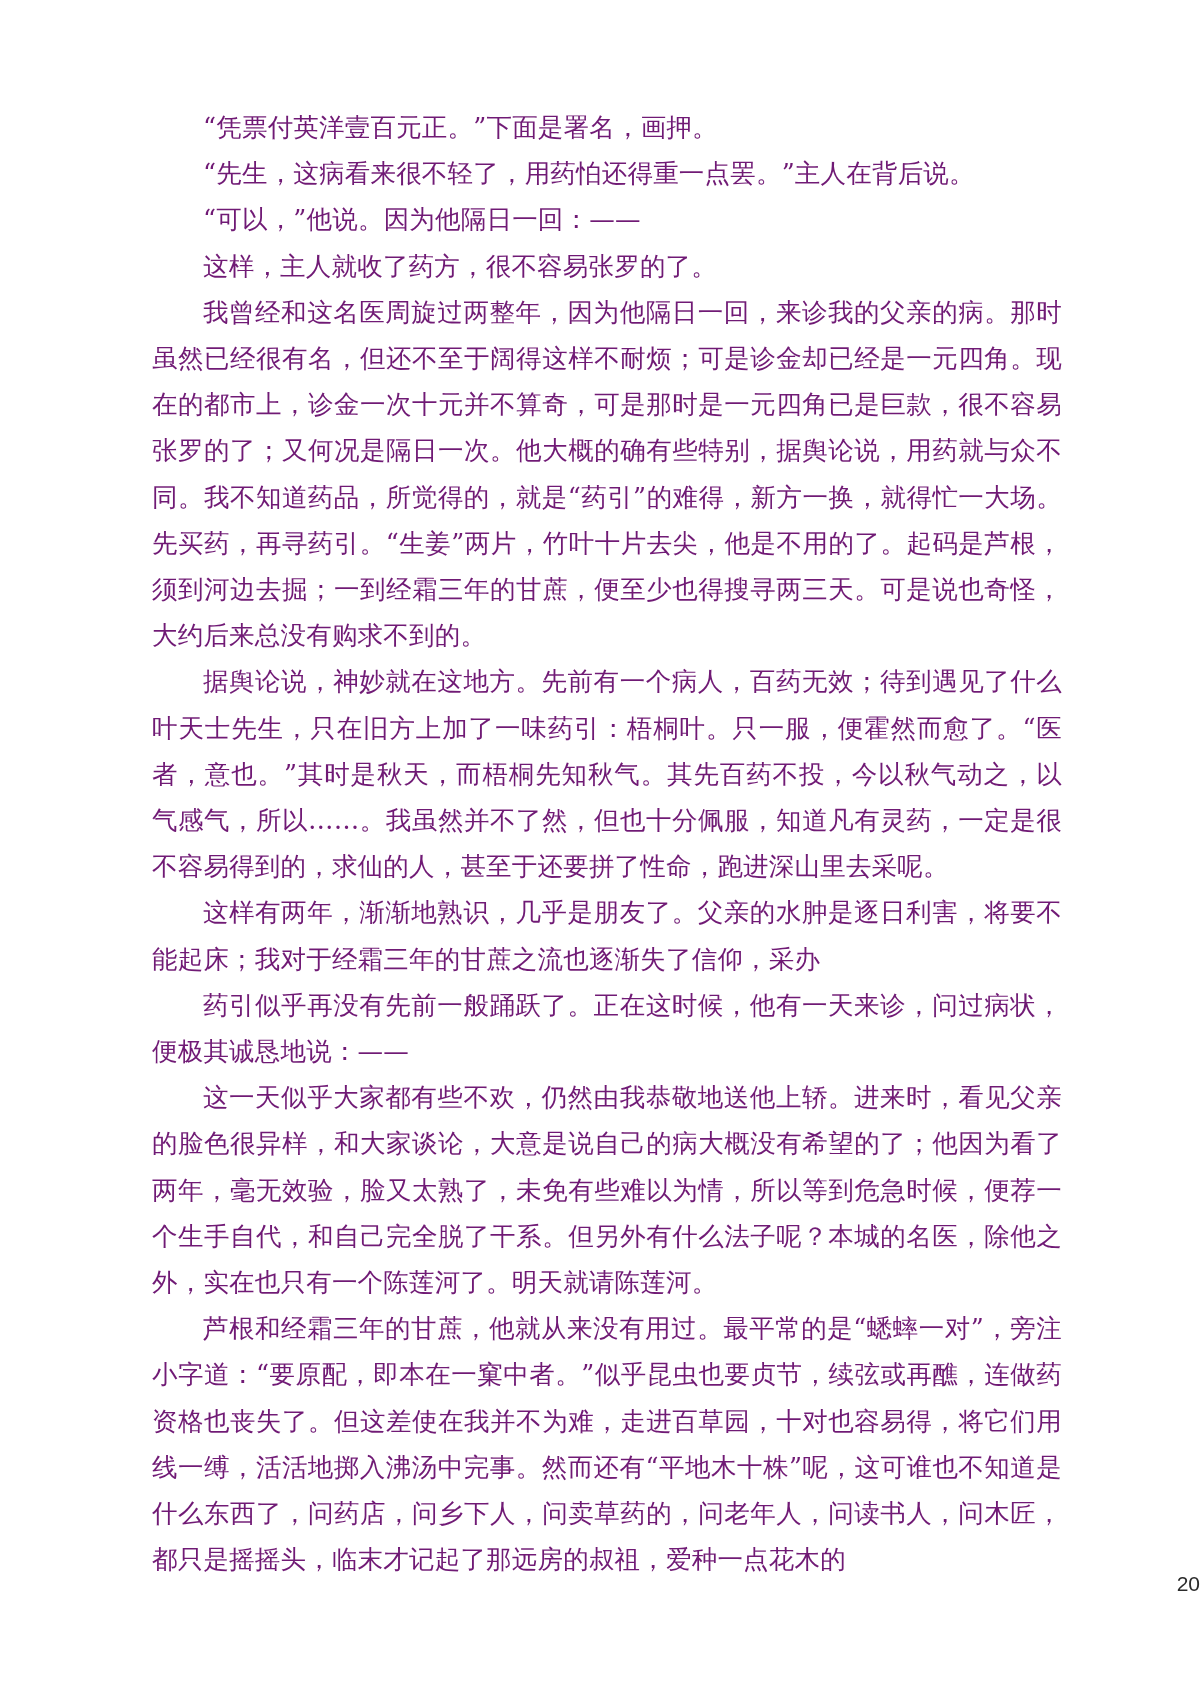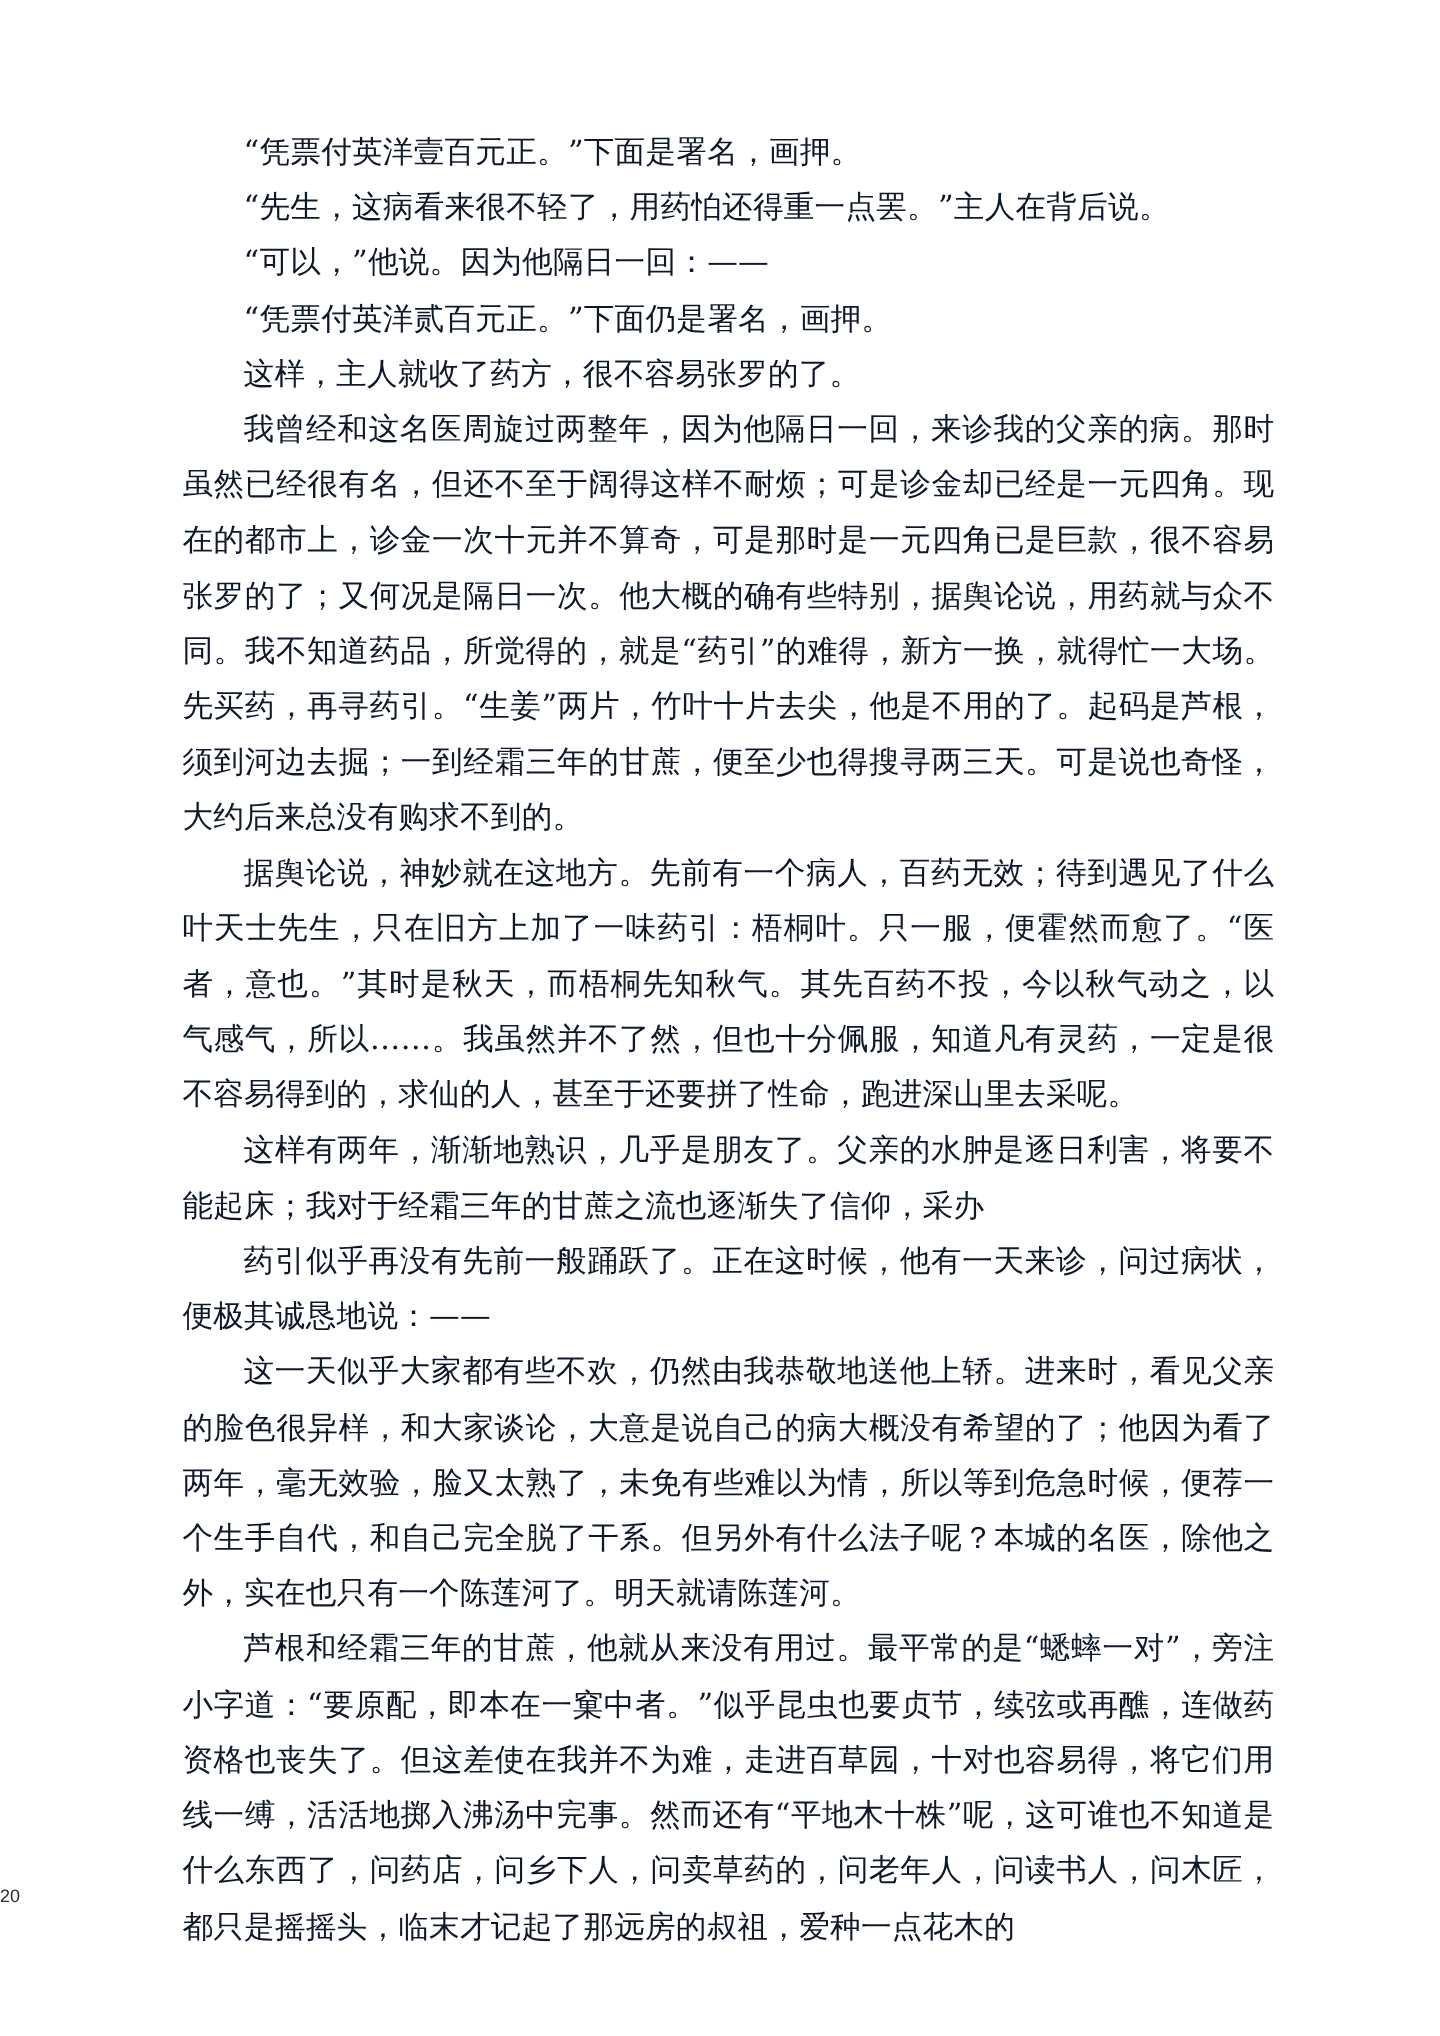--- a/index.html
+++ b/index.html
@@ -18,51 +18,50 @@
   .content {
     position: absolute;
     left: 152px;
     top: 104px;
     width: 910px;
   }
   .para {
     font-family: "DejaVu Serif", "Liberation Serif", serif;
     font-size: 25.5px;
     line-height: 46.2px;
-    color: #0f172a;
+    color: #701a75;
     text-align: justify;
     text-justify: inter-character;
     margin: 0 0 0 0;
     letter-spacing: 0.2px;
     -webkit-font-smoothing: antialiased;
   }
   .para.indent {
     text-indent: 2em;
   }
   .page-number {
     position: absolute;
     left: 0;
     right: 0;
     top: 1572px;
-    text-align: left;
+    text-align: right;
     font-family: "Liberation Sans", sans-serif;
-    font-size: 15px;
+    font-size: 21px;
     color: #2b2b2b;
   }
 </style>
 </head>
 <body>
 
 <div class="page">
 
   <div class="content">
     <p class="para indent">“凭票付英洋壹百元正。”下面是署名，画押。</p>
     <p class="para indent">“先生，这病看来很不轻了，用药怕还得重一点罢。”主人在背后说。</p>
     <p class="para indent">“可以，”他说。因为他隔日一回：——</p>
-    <p class="para indent">“凭票付英洋贰百元正。”下面仍是署名，画押。</p>
     <p class="para indent">这样，主人就收了药方，很不容易张罗的了。</p>
     <p class="para indent">我曾经和这名医周旋过两整年，因为他隔日一回，来诊我的父亲的病。那时虽然已经很有名，但还不至于阔得这样不耐烦；可是诊金却已经是一元四角。现在的都市上，诊金一次十元并不算奇，可是那时是一元四角已是巨款，很不容易张罗的了；又何况是隔日一次。他大概的确有些特别，据舆论说，用药就与众不同。我不知道药品，所觉得的，就是“药引”的难得，新方一换，就得忙一大场。先买药，再寻药引。“生姜”两片，竹叶十片去尖，他是不用的了。起码是芦根，须到河边去掘；一到经霜三年的甘蔗，便至少也得搜寻两三天。可是说也奇怪，大约后来总没有购求不到的。</p>
     <p class="para indent">据舆论说，神妙就在这地方。先前有一个病人，百药无效；待到遇见了什么叶天士先生，只在旧方上加了一味药引：梧桐叶。只一服，便霍然而愈了。“医者，意也。”其时是秋天，而梧桐先知秋气。其先百药不投，今以秋气动之，以气感气，所以……。我虽然并不了然，但也十分佩服，知道凡有灵药，一定是很不容易得到的，求仙的人，甚至于还要拼了性命，跑进深山里去采呢。</p>
     <p class="para indent">这样有两年，渐渐地熟识，几乎是朋友了。父亲的水肿是逐日利害，将要不能起床；我对于经霜三年的甘蔗之流也逐渐失了信仰，采办</p>
     <p class="para indent">药引似乎再没有先前一般踊跃了。正在这时候，他有一天来诊，问过病状，便极其诚恳地说：——</p>
     <p class="para indent">这一天似乎大家都有些不欢，仍然由我恭敬地送他上轿。进来时，看见父亲的脸色很异样，和大家谈论，大意是说自己的病大概没有希望的了；他因为看了两年，毫无效验，脸又太熟了，未免有些难以为情，所以等到危急时候，便荐一个生手自代，和自己完全脱了干系。但另外有什么法子呢？本城的名医，除他之外，实在也只有一个陈莲河了。明天就请陈莲河。</p>
     <p class="para indent">芦根和经霜三年的甘蔗，他就从来没有用过。最平常的是“蟋蟀一对”，旁注小字道：“要原配，即本在一窠中者。”似乎昆虫也要贞节，续弦或再醮，连做药资格也丧失了。但这差使在我并不为难，走进百草园，十对也容易得，将它们用线一缚，活活地掷入沸汤中完事。然而还有“平地木十株”呢，这可谁也不知道是什么东西了，问药店，问乡下人，问卖草药的，问老年人，问读书人，问木匠，都只是摇摇头，临末才记起了那远房的叔祖，爱种一点花木的</p>
   </div>
 
   <div class="page-number">20</div>

